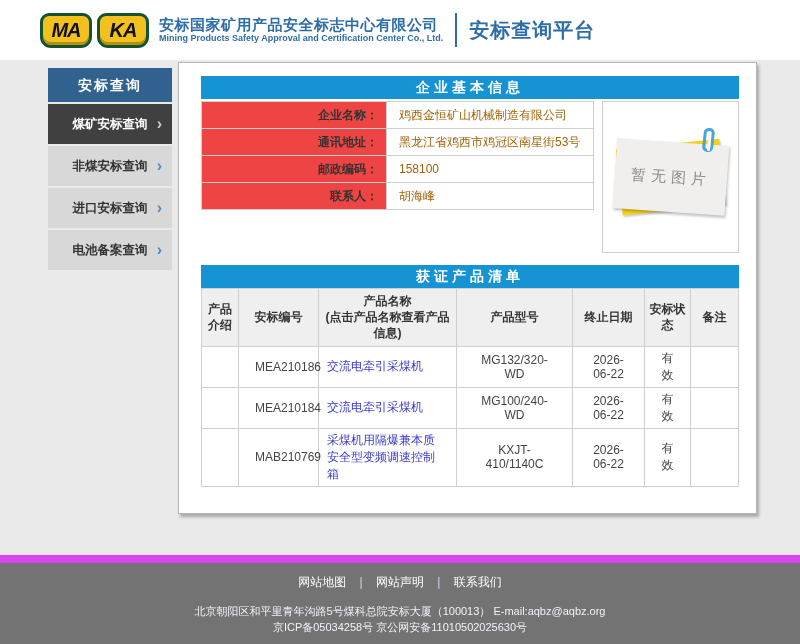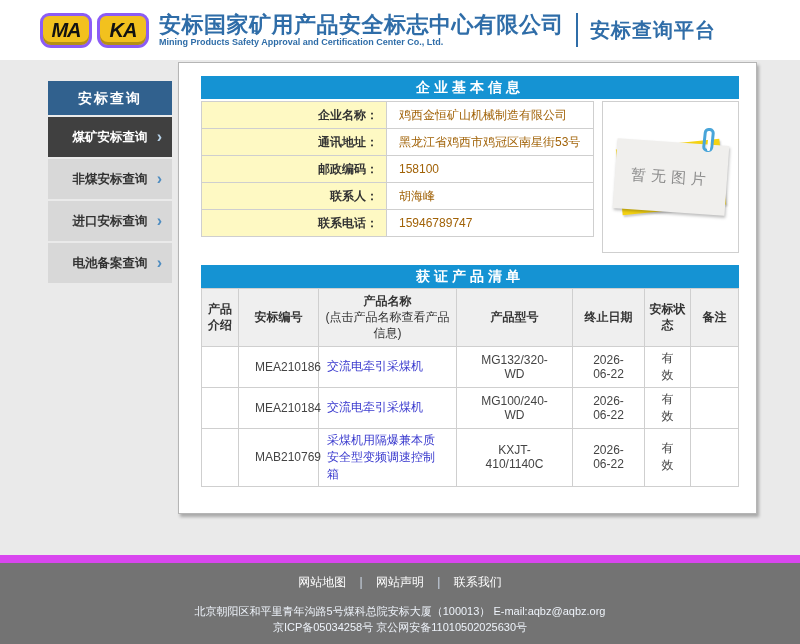--- a/index.html
+++ b/index.html
@@ -7,69 +7,69 @@
   body {
     font-family:"Liberation Sans","DejaVu Sans",sans-serif;
     background:#eaeaea; color:#333; overflow:hidden;
   }
   .page { width:800px; height:644px; display:flex; flex-direction:column; }
 
   
   .topbar { height:60px; background:#ffffff; display:flex; align-items:center; padding-left:40px; flex:0 0 auto; }
   .logo { display:flex; gap:5px; cursor:pointer; }
   .badge {
-    width:52px; height:35px; background:#f2c11e; border:3px solid #8b5cf6;
+    width:52px; height:35px; background:#f2c11e; border:3px solid #14532d;
     border-radius:9px 9px 11px 11px; display:flex; align-items:center; justify-content:center;
     font-style:italic; font-weight:900; font-size:20px; color:#111; letter-spacing:-1px;
     box-shadow: inset 0 -3px 0 rgba(0,0,0,.25);
   }
   .orgtext { margin-left:10px; line-height:1.15; }
-  .org-cn { font-size:22px; font-weight:bold; color:#2f6da8; letter-spacing:.5px; }
+  .org-cn { font-size:15px; font-weight:bold; color:#2f6da8; letter-spacing:.5px; }
   .org-en { font-size:9px; font-weight:bold; color:#2f6da8; }
   .vsep { width:2px; height:34px; background:#2f6da8; margin:0 12px 0 12px; }
   .platform { font-size:20px; font-weight:bold; color:#2f6da8; letter-spacing:1px; }
 
   
   .content { flex:1 1 auto; background:#eaeaea; display:flex; align-items:flex-start; padding:2px 0 0 48px; }
 
-  .sidebar { width:124px; margin-top:19px; flex:0 0 auto; }
+  .sidebar { width:124px; margin-top:6px; flex:0 0 auto; }
   .side-title { height:34px; line-height:34px; text-align:center; background:#31618e; color:#fff; font-weight:bold; font-size:14px; letter-spacing:2px; }
   .side-item { position:relative; height:40px; line-height:40px; text-align:center; background:#d8d8d8; color:#333; font-weight:bold; font-size:12.5px; margin-top:2px; cursor:pointer; }
   .side-item .chev { position:absolute; right:10px; top:0; color:#4e8cc0; font-size:16px; font-weight:bold; }
   .side-item.active { background:#404040; color:#fff; }
   .side-item.active .chev { color:#b9d4ea; }
 
   .panel { width:579px; margin-left:6px; background:#fff; border:1px solid #b5b5b5; box-shadow:2px 3px 3px rgba(0,0,0,.28); min-height:375px; padding:13px 17px 26px 22px; }
 
   .band { height:23px; line-height:23px; background:#1593d3; color:#fff; font-weight:bold; font-size:14px; text-align:center; letter-spacing:4px; }
 
   .info-wrap { display:flex; gap:8px; align-items:flex-start; margin-top:2px; }
   table { border-collapse:collapse; }
   .info-table { flex:1 1 auto; width:100%; }
   .info-table td { border:1px solid #cfcfcf; height:27px; font-size:12px; }
-  .info-table .lbl { background:#fef9c3; width:185px; text-align:right; padding-right:8px; font-weight:bold; color:#333; }
+  .info-table .lbl { background:#ef4444; width:185px; text-align:right; padding-right:8px; font-weight:bold; color:#333; }
   .info-table .val { background:#fff; padding-left:12px; color:#a16207; }
 
   .imgbox { flex:0 0 auto; width:137px; height:152px; border:1px solid #cfcfcf; position:relative; background:#fff; }
   .card-back { position:absolute; left:16px; top:42px; width:104px; height:66px; background:#f5d312; transform:rotate(-6deg); box-shadow:1px 2px 2px rgba(0,0,0,.2); }
   .card-front { position:absolute; left:12px; top:40px; width:112px; height:70px; background:#f0efed; transform:rotate(4deg); box-shadow:1px 2px 3px rgba(0,0,0,.25);
     display:flex; align-items:center; justify-content:center; font-family:"DejaVu Serif","Liberation Serif",serif; font-size:15px; color:#8c8c8c; letter-spacing:5px; }
   .clip { position:absolute; right:24px; top:26px; width:11px; height:24px; border:3px solid #49a5d9; border-radius:5px; transform:rotate(6deg); background:transparent; }
   .clip:after { content:""; position:absolute; left:2px; top:6px; width:3px; height:14px; background:#fff; border-radius:2px; }
 
   .prod-section { margin-top:12px; }
   .prod-table { width:100%; margin-top:0; table-layout:fixed; }
   .prod-table th, .prod-table td { border:1px solid #cfcfcf; font-size:12px; }
   .prod-table th { background:#efefef; font-weight:bold; color:#333; padding:4px 2px; line-height:1.35; }
   .prod-table td { height:27px; text-align:center; color:#444; padding:3px 16px; }
   .prod-table td.name { text-align:left; padding-left:8px; }
   .prod-table a.plink { color:#3a3ace; text-decoration:none; cursor:pointer; }
   .col-intro{width:37px;} .col-code{width:80px;} .col-name{width:138px;}
   .col-model{width:116px;} .col-date{width:72px;margin-left:44px;} .col-status{width:46px;}
-  .name-note { font-weight:normal; }
+  .name-note { font-weight:bold; }
 
   
   .footer { flex:0 0 auto; height:89px; background:#737373; border-top:8px solid #d946ef; text-align:center; padding-top:11px; }
   .f-links { font-size:12px; color:#fff; margin-bottom:12px; }
   .f-links span.link { cursor:pointer; margin:0 6px; }
   .f-links span.pipe { color:#cdd9e8; margin:0 4px; }
   .f-line { font-size:11px; color:#eef3fa; line-height:16px; }
 </style>
 </head>
 <body>
@@ -125,24 +125,20 @@
               <td class="lbl">通讯地址：</td>
               <td class="val">黑龙江省鸡西市鸡冠区南星街53号</td>
             </tr>
             <tr>
               <td class="lbl">邮政编码：</td>
               <td class="val">158100</td>
             </tr>
             <tr>
               <td class="lbl">联系人：</td>
               <td class="val">胡海峰</td>
-            </tr>
-            <tr>
-              <td class="lbl">联系电话：</td>
-              <td class="val">15946789747</td>
             </tr>
           </tbody>
         </table>
         <div class="imgbox">
           <div class="card-back"></div>
           <div class="card-front">暂无图片</div>
           <div class="clip"></div>
         </div>
       </div>
 

